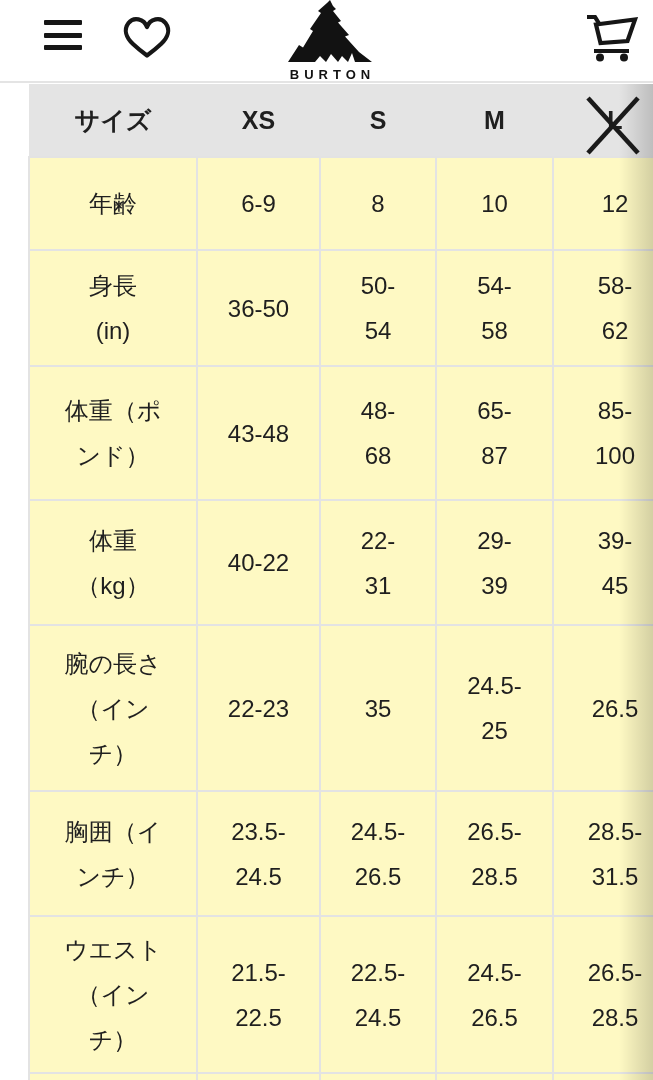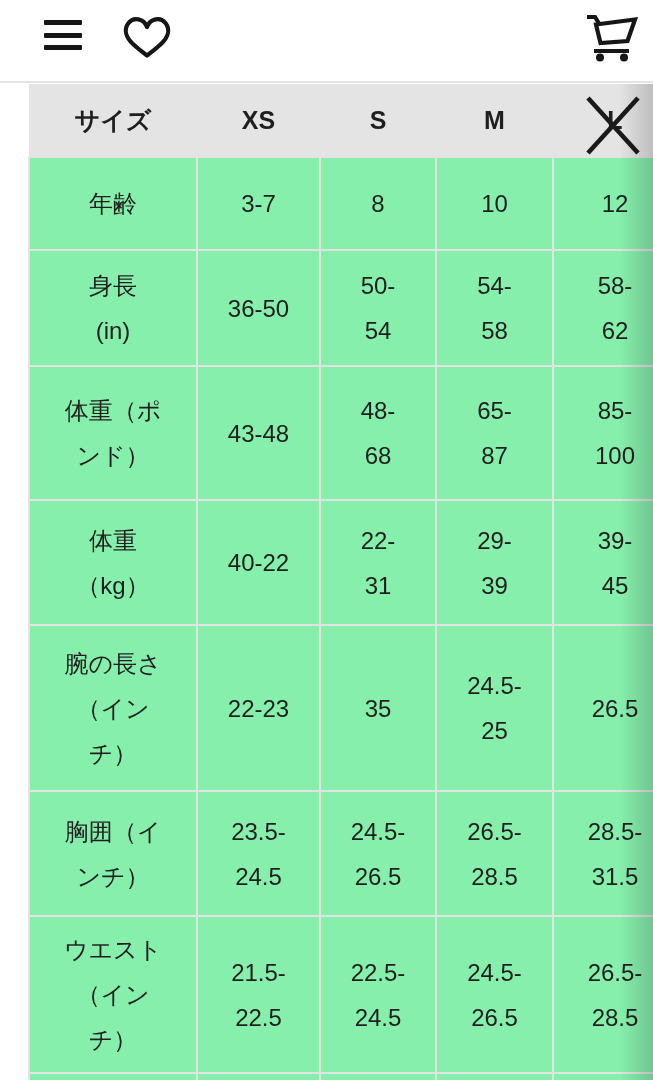--- a/index.html
+++ b/index.html
@@ -56,21 +56,21 @@
     color: #1f1f1f;
   }
   .chart-table th {
     background: #e4e4e4;
     font-weight: 700;
     font-size: 25px;
     border: 2px solid #e3e3e3;
     border-left: 0; border-right: 0; border-top: 0;
   }
   .chart-table td {
-    background: #86efac;
+    background: #fef9c3;
     border: 2px solid #e3e3e3;
     white-space: pre-line;
     font-weight: 400;
     padding: 0 4px;
   }
   .chart-table tr:nth-child(1) { height: 73px; }
   .chart-table tr:nth-child(2) { height: 93px; }
   .chart-table tr:nth-child(3) { height: 116px; }
   .chart-table tr:nth-child(4) { height: 134px; }
   .chart-table tr:nth-child(5) { height: 125px; }
@@ -106,20 +106,26 @@
       <span></span>
       <span></span>
   </div>
 
   <div class="heart-wrap">
     <svg width="54" height="48" viewBox="0 0 54 48">
       <path d="M27 13 C24 4.5 13.5 2.5 8.5 9 C3.5 15.5 6 23.5 13 30 C18 34.7 23 38.6 27 41.5 C31 38.6 36 34.7 41 30 C48 23.5 50.5 15.5 45.5 9 C40.5 2.5 30 4.5 27 13 Z" fill="none" stroke="#161616" stroke-width="4.2" stroke-linejoin="round"></path>
     </svg>
   </div>
 
+  <div class="logo-wrap">
+    <svg width="84" height="62" viewBox="0 0 84 62">
+      <polygon fill="#121212" points="42,0 45,6 48,9 45,11 53,21 50,22.5 61,35 57,36.5 71,52 84,62 67,62 64,53 60,62 54,56 50,62 43,54 38,62 32,56 27,62 13,62 0,62 11,45 15,47.5 25,31 22,29 33,13 30,11 39,3"></polygon>
+    </svg>
+    <div class="logo-word">BURTON</div>
+  </div>
 
   <div class="cart-wrap">
     <svg width="56" height="52" viewBox="0 0 56 52">
       <path d="M4 7 H12 L17 15" fill="none" stroke="#161616" stroke-width="4.2"></path>
       <path d="M13 14.5 L52 9.5 L44.5 31 L17.5 33 Z" fill="none" stroke="#161616" stroke-width="4.2" stroke-linejoin="miter"></path>
       <path d="M11 41 H46" fill="none" stroke="#161616" stroke-width="4.2"></path>
       <circle cx="17" cy="47.5" r="4" fill="#161616"></circle>
       <circle cx="41" cy="47.5" r="4" fill="#161616"></circle>
     </svg>
   </div>
@@ -136,21 +142,21 @@
   <tbody>
       <tr>
     <th>サイズ</th>
     <th>XS</th>
     <th>S</th>
     <th>M</th>
     <th>L</th>
   </tr>
   <tr>
     <td>年齢</td>
-    <td>3-7</td>
+    <td>6-9</td>
     <td>8</td>
     <td>10</td>
     <td>12</td>
   </tr>
   <tr>
     <td>身長
 (in)</td>
     <td>36-50</td>
     <td>50-
 54</td>

